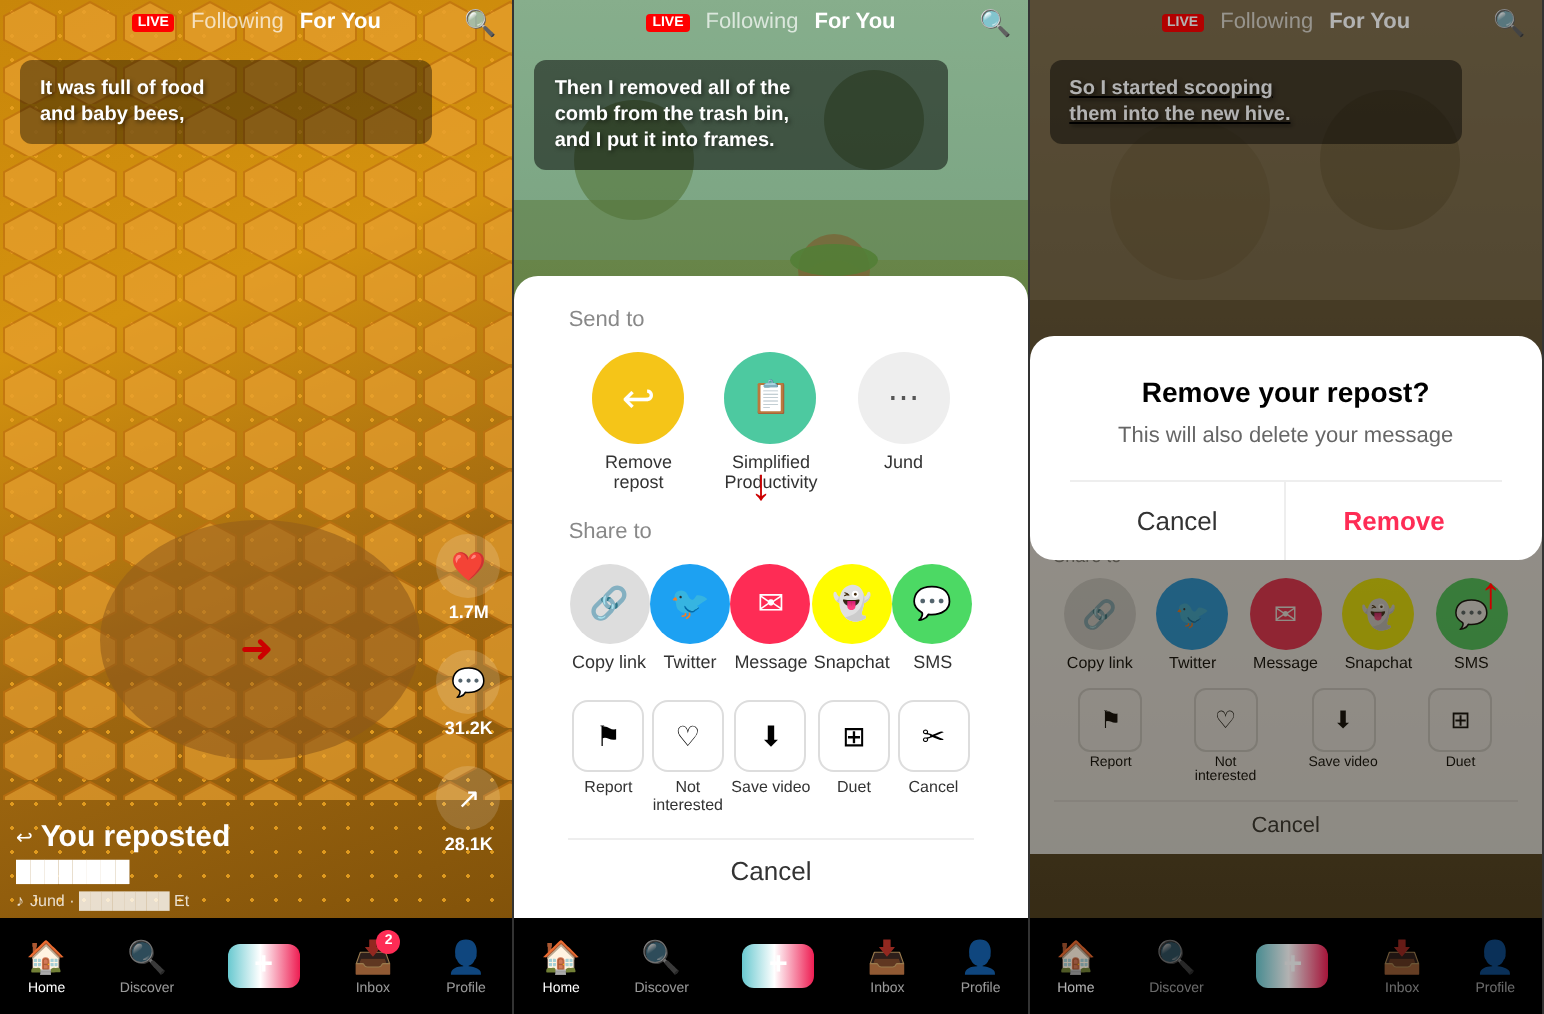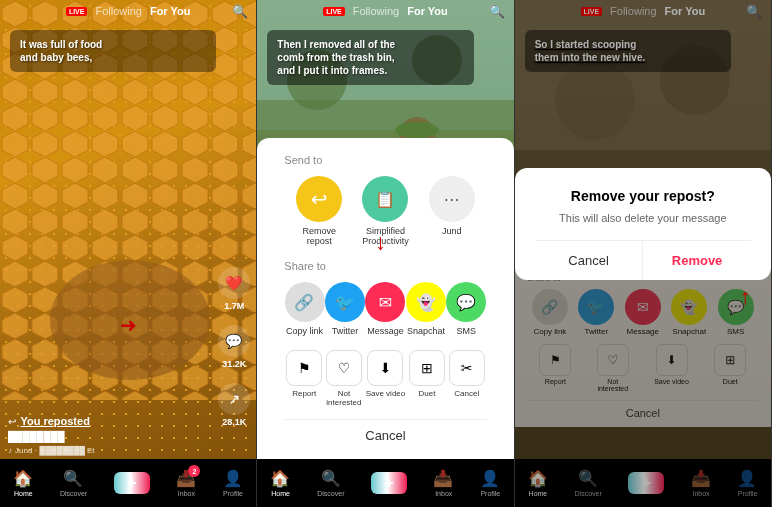--- a/index.html
+++ b/index.html
@@ -163,23 +163,22 @@
 
     .repost-badge {
       display: flex;
       align-items: center;
       gap: 4px;
       margin-bottom: 4px;
     }
 
     .repost-text {
       color: #fff;
-      font-size: 11px;
+      font-size: 15px;
       font-weight: 600;
-      text-decoration: underline;
     }
 
     .username {
       color: #fff;
       font-size: 10px;
       font-weight: 700;
       margin-bottom: 3px;
     }
 
     .desc-text {

